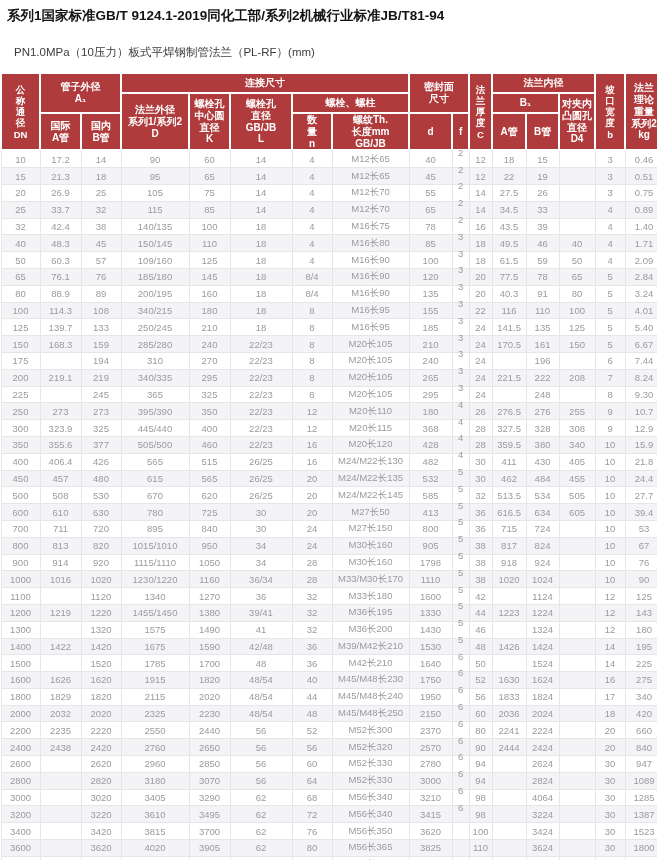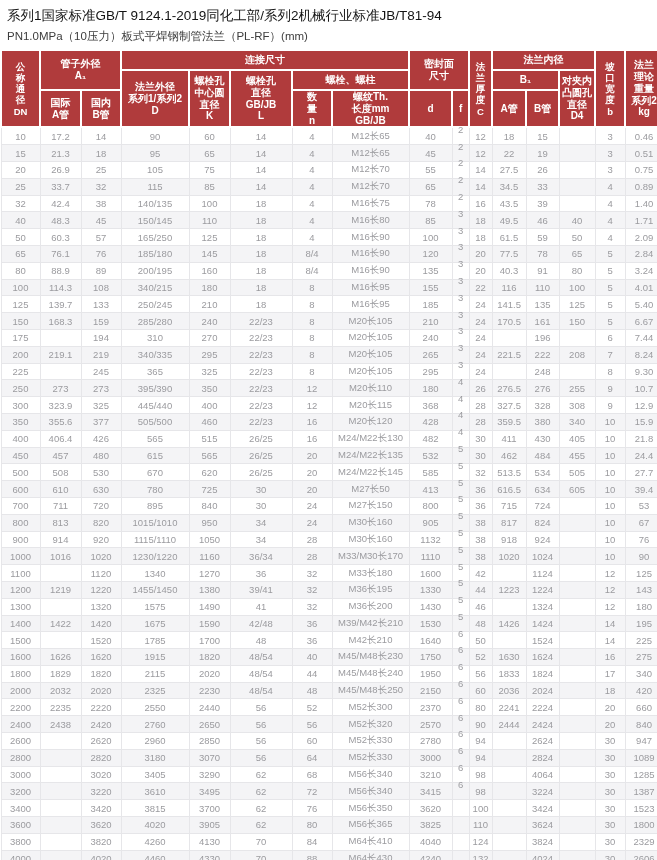--- a/index.html
+++ b/index.html
@@ -3,22 +3,22 @@
 <meta charset="utf-8">
 <style>
   html,body{margin:0;padding:0;}
   body{
     width:657px;height:860px;overflow:hidden;
     background:#e9e9ea;
     font-family:"Liberation Sans","DejaVu Sans",sans-serif;
   }
   .page{width:657px;background:#ffffff;}
   .titles{padding:7px 8px 5px 7px;background:#ffffff;}
-  .title{font-size:13.5px;font-weight:normal;color:#141414;letter-spacing:0;margin:0 0 4px 0;}
-  .subtitle{font-size:11.5px;font-weight:normal;color:#3d3d3d;margin:0;}
+  .title{font-size:13.5px;font-weight:bold;color:#141414;letter-spacing:0;margin:0 0 20px 0;}
+  .subtitle{font-size:11.5px;font-weight:normal;color:#3d3d3d;margin:7px;}
   table{border-collapse:collapse;table-layout:fixed;width:657px;}
   thead th{
     background:#b03b3c;color:#ffffff;border:2px solid #ffffff;
     font-size:10px;font-weight:bold;line-height:1.18;
     padding:0;text-align:center;vertical-align:middle;overflow:hidden;
   }
   thead tr.r1 th{height:18px;}
   thead tr.r2 th{height:18px;}
   thead tr.r3 th{height:32px;}
   .ml{white-space:pre-line;}
@@ -230,21 +230,21 @@
           <td>49.5</td>
           <td>46</td>
           <td>40</td>
           <td>4</td>
           <td>1.71</td>
         </tr>
         <tr>
           <td>50</td>
           <td>60.3</td>
           <td>57</td>
-          <td>165/250</td>
+          <td>109/160</td>
           <td>125</td>
           <td>18</td>
           <td>4</td>
           <td>M16长90</td>
           <td>100</td>
           <td><span class="fup">3</span></td>
           <td>18</td>
           <td>61.5</td>
           <td>59</td>
           <td>50</td>
@@ -559,21 +559,21 @@
         </tr>
         <tr>
           <td>900</td>
           <td>914</td>
           <td>920</td>
           <td>1115/1110</td>
           <td>1050</td>
           <td>34</td>
           <td>28</td>
           <td>M30长160</td>
-          <td>1132</td>
+          <td>1798</td>
           <td><span class="fup">5</span></td>
           <td>38</td>
           <td>918</td>
           <td>924</td>
           <td></td>
           <td>10</td>
           <td>76</td>
         </tr>
         <tr class="alt">
           <td>1000</td>

